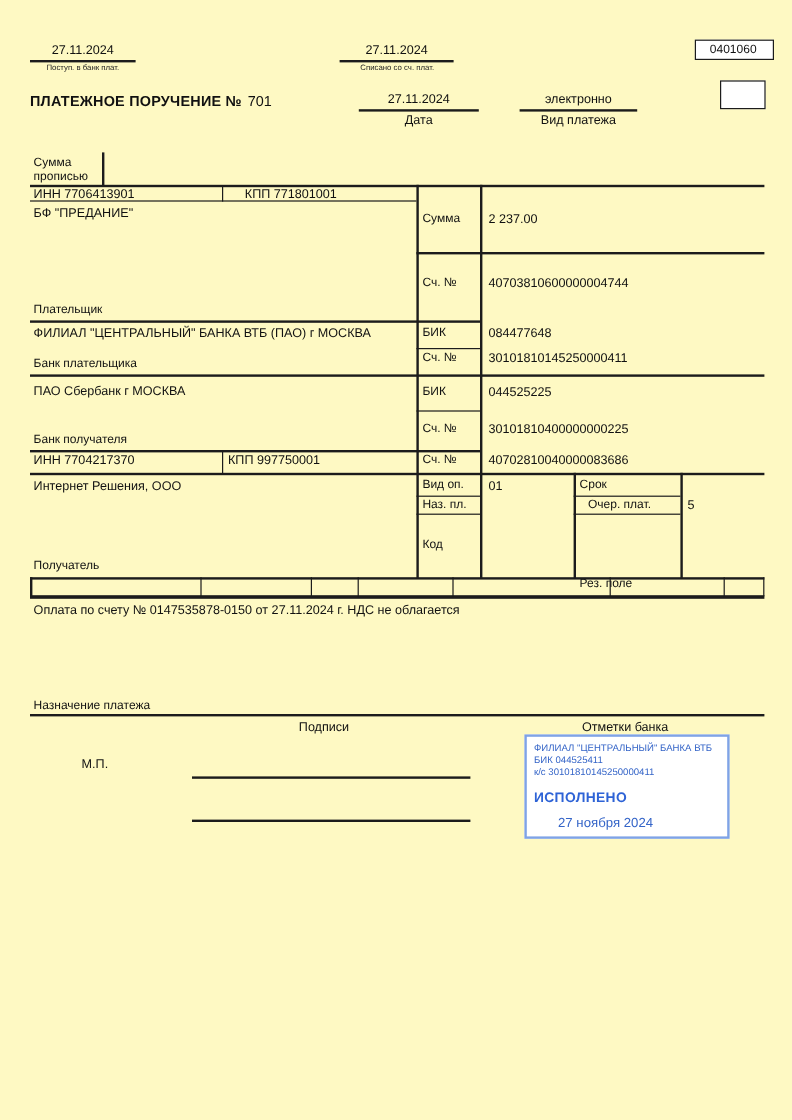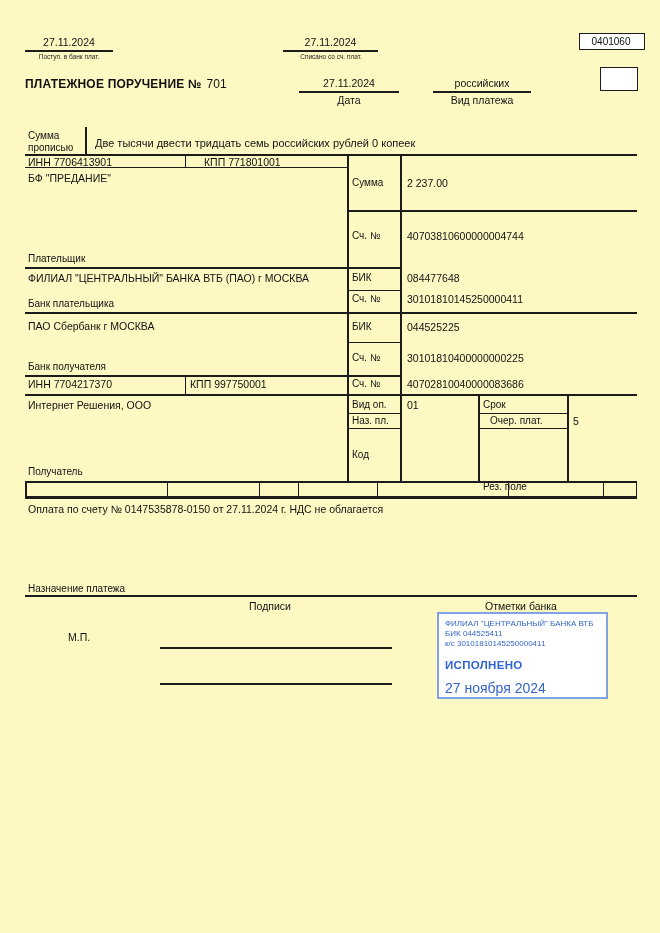--- a/index.html
+++ b/index.html
@@ -13,21 +13,21 @@
   .lbl{font-size:10px;}
   .ln{position:absolute;background:#1c1c1c;}
   .box{position:absolute;border:1.6px solid #1c1c1c;box-sizing:border-box;background:#fff;}
   .wrap2{white-space:normal;width:56px;line-height:11.5px;}
   #stamp{
     position:absolute;left:437px;top:612px;width:171px;height:87px;box-sizing:border-box;
     border:2px solid #7fa3e6;background:#fff;padding:5px 6px;
   }
   #stamp .s-line{font-size:8px;line-height:10px;color:#3565c8;white-space:nowrap;}
   #stamp .s-status{font-size:11.5px;font-weight:bold;color:#2e63d6;margin-top:10px;letter-spacing:.3px;}
-  #stamp .s-date{font-size:14px;color:#3565c8;margin-top:9px;}
+  #stamp .s-date{font-size:11px;color:#3565c8;margin-top:9px;margin-left:20px;}
   .title-num{font-weight:400;margin-left:5px;}
   .title-b{font-weight:bold;letter-spacing:.2px;}
 </style>
 </head>
 <body>
 
 <div id="page">
 
   <div class="t c" style="left:25px;top:36px;width:88px;">27.11.2024</div>
   <div class="t sm c" style="left:10px;top:53px;width:118px;">Поступ. в банк плат.</div>
@@ -36,26 +36,25 @@
 
   <div class="box" style="left:579px;top:33px;width:66px;height:17px;">
     <div class="t c" style="left:0;top:2px;width:62px;font-size:10px;">0401060</div>
   </div>
 
   <div class="t" style="left:25px;top:78px;font-size:12px;">
     <span class="title-b">ПЛАТЕЖНОЕ ПОРУЧЕНИЕ №</span><span class="title-num">701</span>
   </div>
   <div class="t c" style="left:299px;top:77px;width:100px;">27.11.2024</div>
   <div class="t c" style="left:299px;top:94px;width:100px;">Дата</div>
-  <div class="t c" style="left:433px;top:77px;width:98px;">российских</div>
+  <div class="t c" style="left:433px;top:77px;width:98px;">электронно</div>
   <div class="t c" style="left:433px;top:94px;width:98px;">Вид платежа</div>
   <div class="box" style="left:600px;top:67px;width:38px;height:24px;border-width:1.4px;"></div>
 
   <div class="t lbl wrap2" style="left:28px;top:130px;">Сумма прописью</div>
-  <div class="t" style="left:95px;top:137px;font-size:11px;">Две тысячи двести тридцать семь российских рублей 0 копеек</div>
 
   <div class="t" style="left:28px;top:156px;">ИНН 7706413901</div>
   <div class="t" style="left:204px;top:156px;">КПП 771801001</div>
 
   <div class="t" style="left:28px;top:172px;">БФ "ПРЕДАНИЕ"</div>
   <div class="t lbl" style="left:28px;top:253px;">Плательщик</div>
 
   <div class="t lbl" style="left:352px;top:177px;">Сумма</div>
   <div class="t" style="left:407px;top:177px;">2 237.00</div>
 

